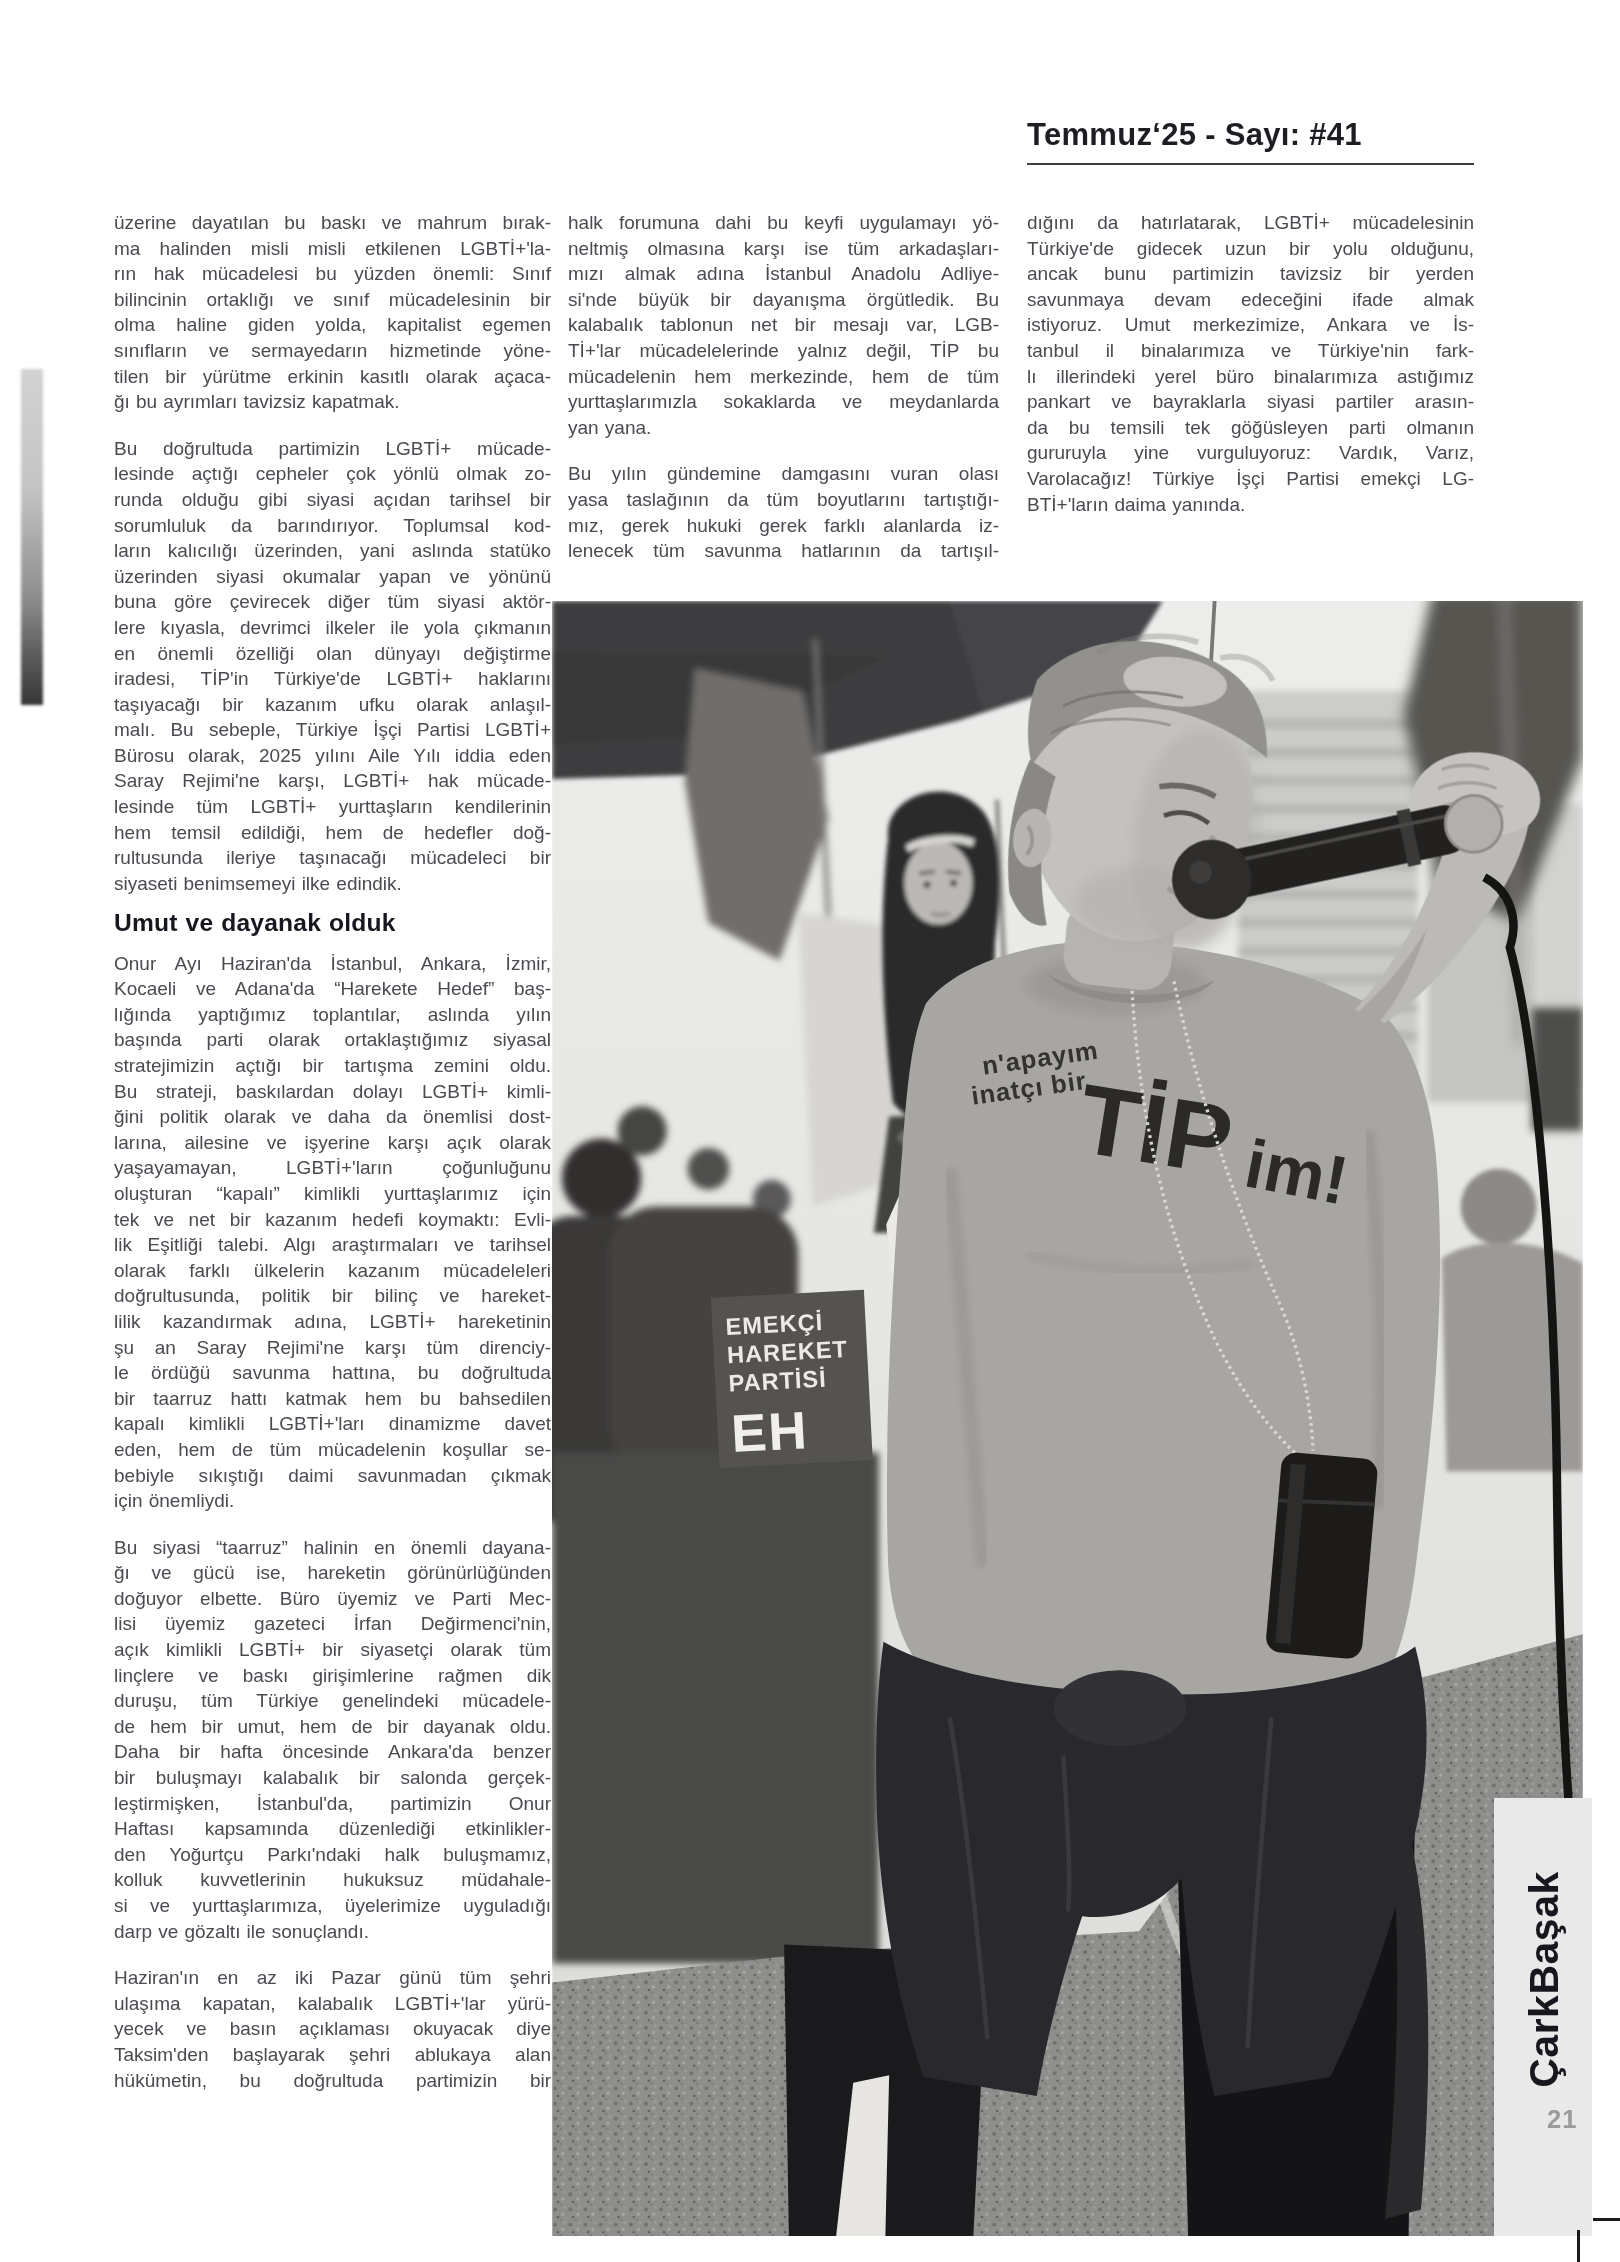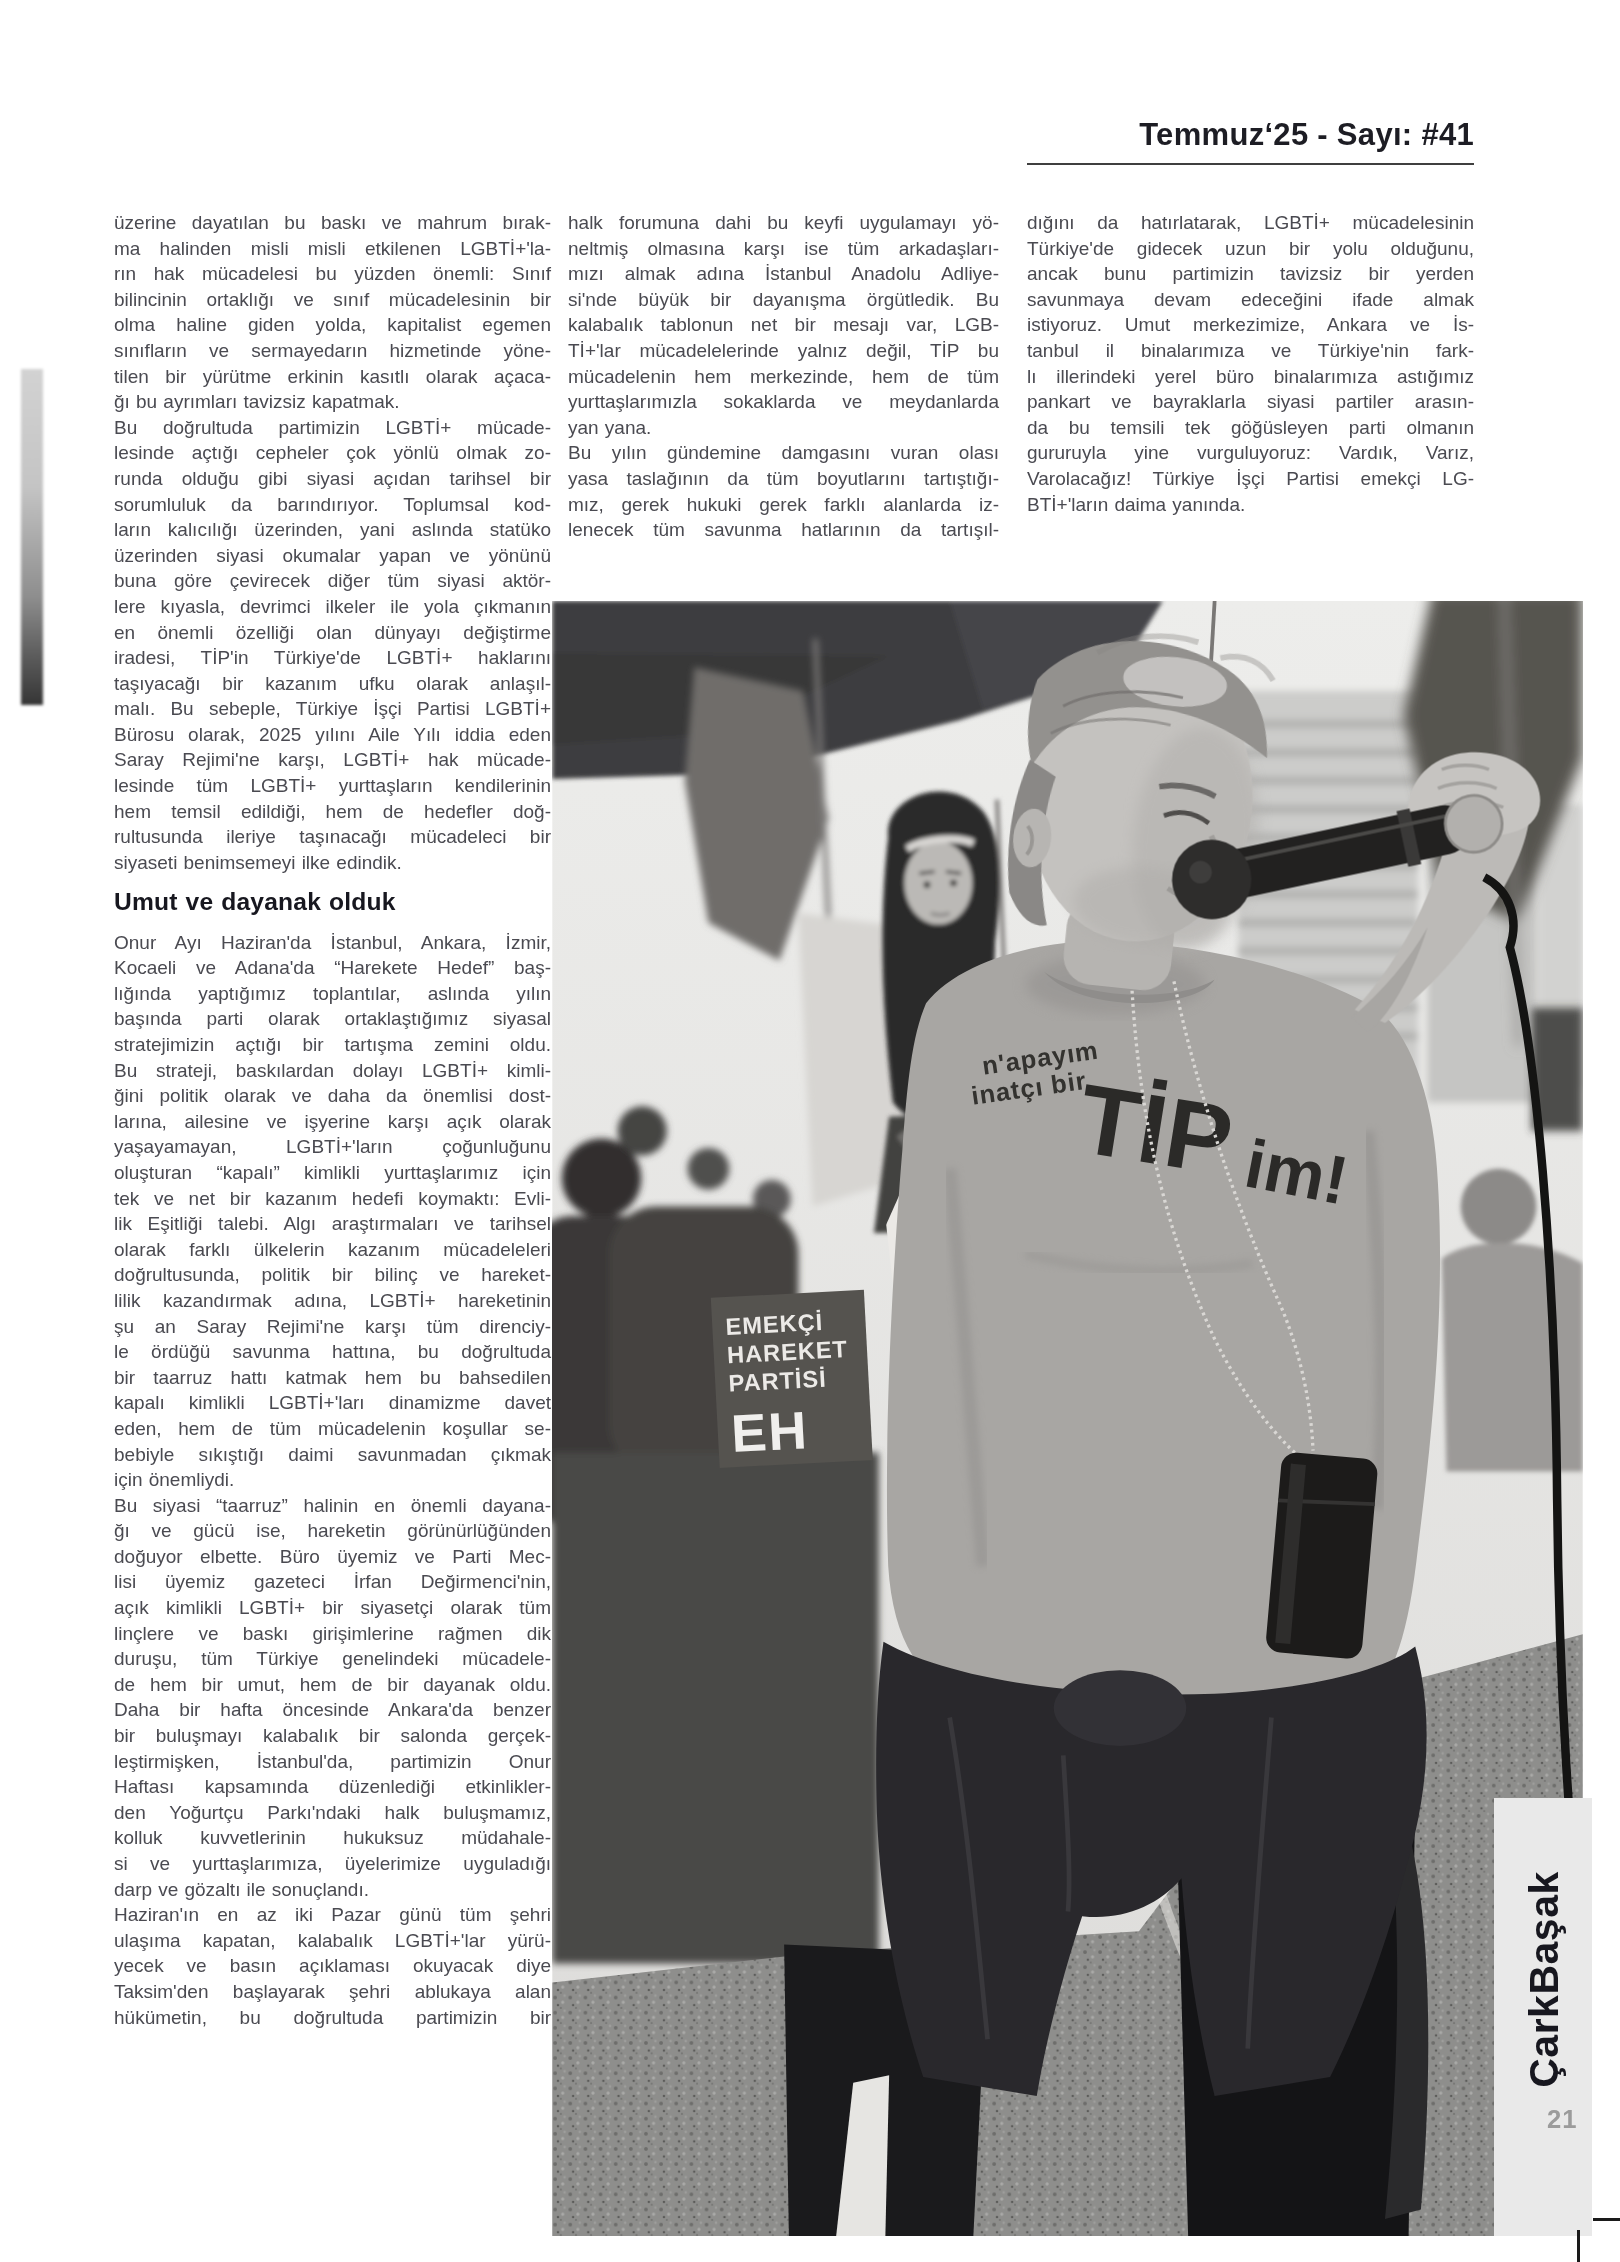--- a/index.html
+++ b/index.html
@@ -2,35 +2,35 @@
 <html style="--header_text: #1d1d24; --heading_text: #17171f; --body_text: #4a4a51; --sidebar_bar: #e9e9e9; --page_number: #9b9b9b;font-size:15px"><head>
 <meta charset="utf-8">
 <style>
   html,body{margin:0;padding:0;background:#ffffff;}
   .page{
     position:relative;width:1620px;height:2263px;background:#ffffff;overflow:hidden;
     font-family:"Liberation Sans",sans-serif;-webkit-font-smoothing:antialiased;
   }
   
   .issue-header{
-    position:absolute;left:1027px;top:117px;width:447px;text-align:right;
+    position:absolute;left:1027px;top:117px;width:447px;
     font-size:31px;font-weight:800;letter-spacing:0.3px;color:var(--header_text,#1d1d24);
   }
   .header-rule{position:absolute;left:1027px;top:163px;width:447px;height:1.9px;background:#3f3f3f;}
   
   .bleed-strip{
     position:absolute;left:21px;top:369px;width:22px;height:336px;filter:blur(1.4px);
     background:linear-gradient(to bottom,#d2d2d2 0%,#c4c4c4 35%,#8d8d8d 68%,#5a5a5a 86%,#353535 100%);
   }
   
   .col{position:absolute;top:210px;color:var(--body_text,#4a4a51);font-size:19px;line-height:25.6px;word-spacing:0.9px;}
   .col-1{left:114px;width:437px;}
   .col-2{left:568px;width:431px;}
   .col-3{left:1027px;width:447px;}
-  .para + .para{}
+  .para + .para{margin-top:21px;}
   .tline{text-align:justify;text-align-last:justify;}
   .tline-last{text-align-last:left;}
   .section-heading{
     margin-top:13px;margin-bottom:13.2px;font-size:24.6px;line-height:28px;font-weight:800;
     color:var(--heading_text,#17171f);letter-spacing:0.2px;
   }
   
   .photo{position:absolute;left:552px;top:601px;width:1031px;height:1635px;overflow:hidden;}
   .photo svg{display:block;}
   svg text{font-family:"Liberation Sans",sans-serif;}

